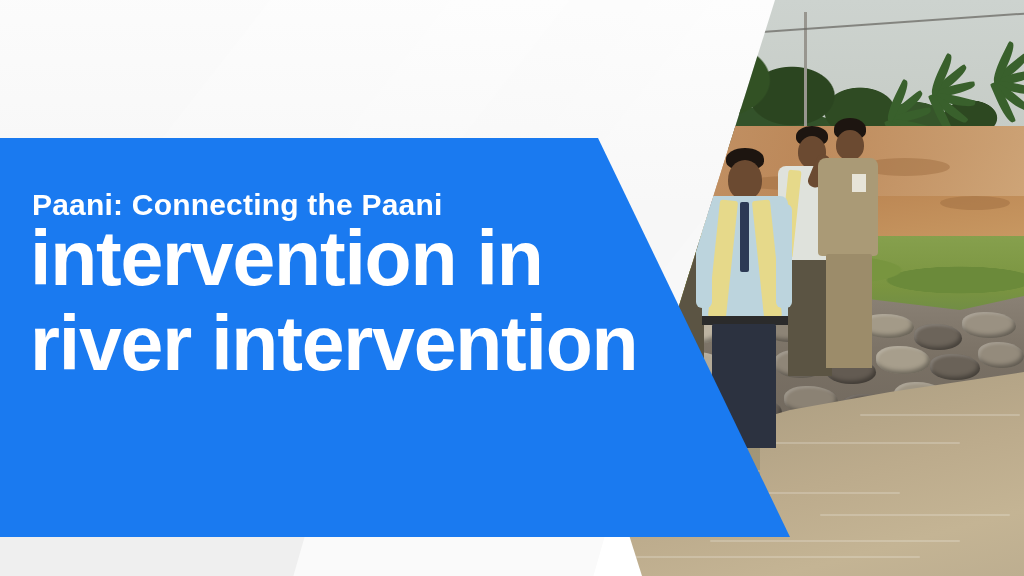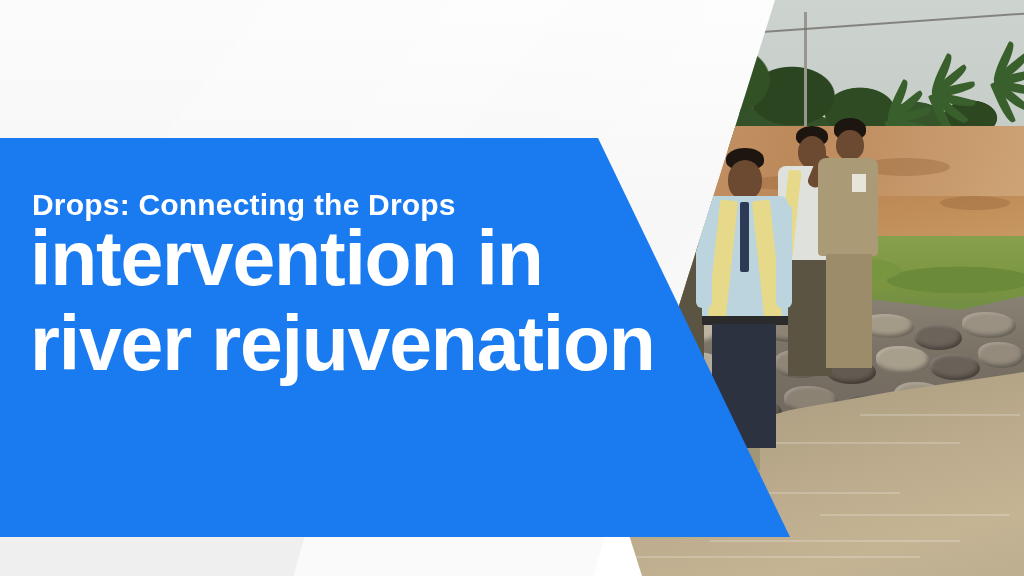--- a/index.html
+++ b/index.html
@@ -265,21 +265,21 @@
         <div class="head" style="left:18px;top:12px;width:28px;height:30px;"></div>
         <div class="torso" style="left:0;top:40px;width:60px;height:98px;background:#aa9a76;"></div>
         <div style="position:absolute;left:34px;top:56px;width:14px;height:18px;background:#e7e4d8;"></div>
         <div class="legs" style="left:8px;top:136px;width:46px;height:114px;background:#9c8c6a;"></div>
       </div>
     </div>
   </div>
 
   <div class="blue-panel">
     <div class="panel-inner">
-      <div class="kicker">Drops: Connecting the Drops</div>
+      <div class="kicker">Paani: Connecting the Paani</div>
       <div class="headline">
         <span>intervention in</span>
-        <span>river rejuvenation</span>
+        <span>river intervention</span>
       </div>
     </div>
   </div>
 
 </div>
 
 </body></html>

